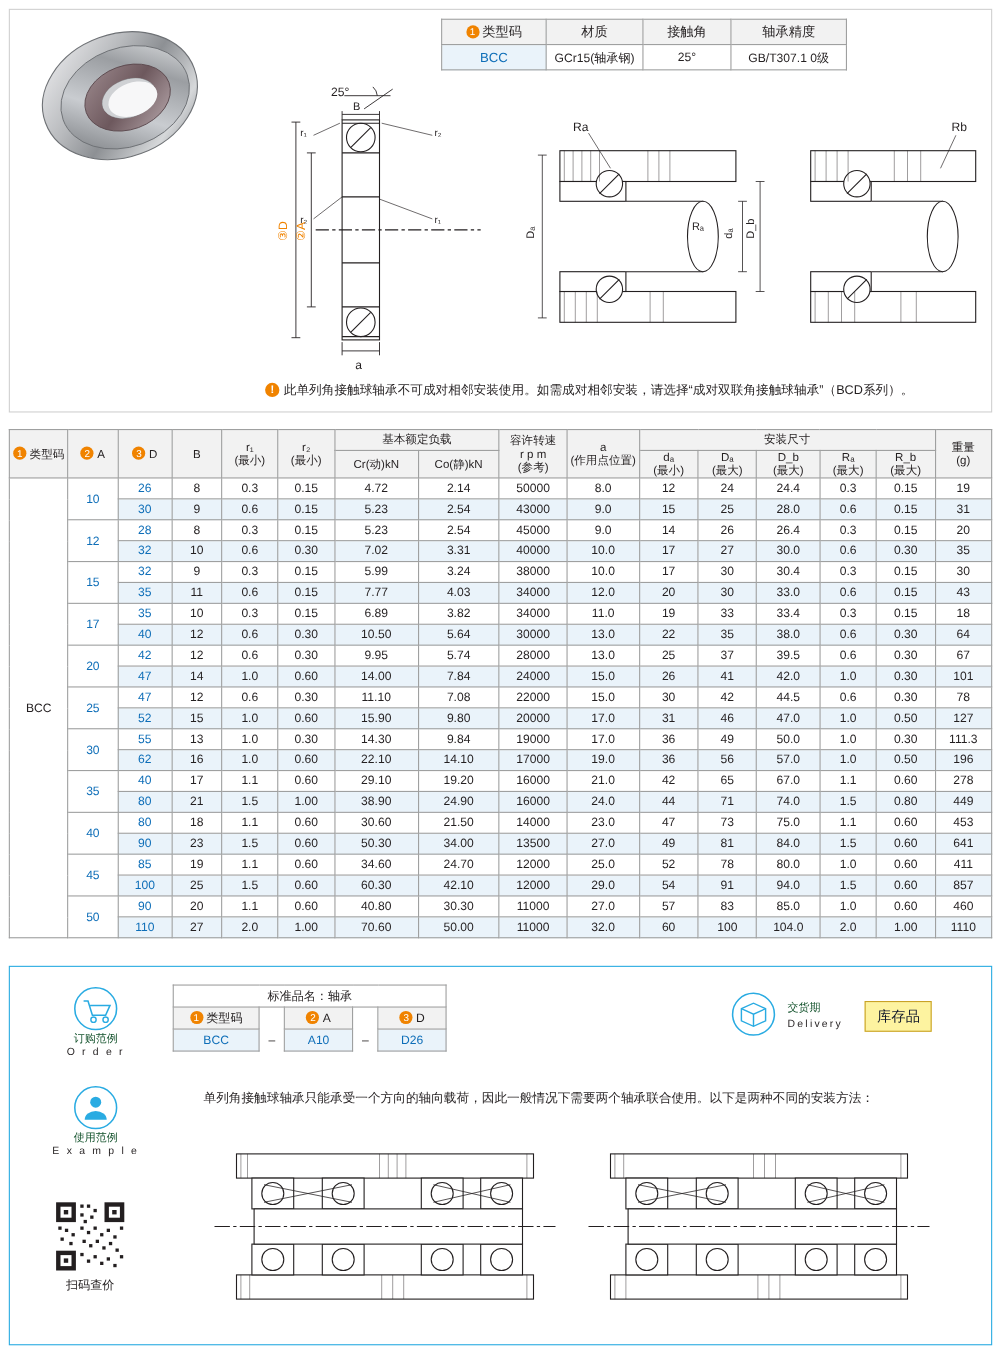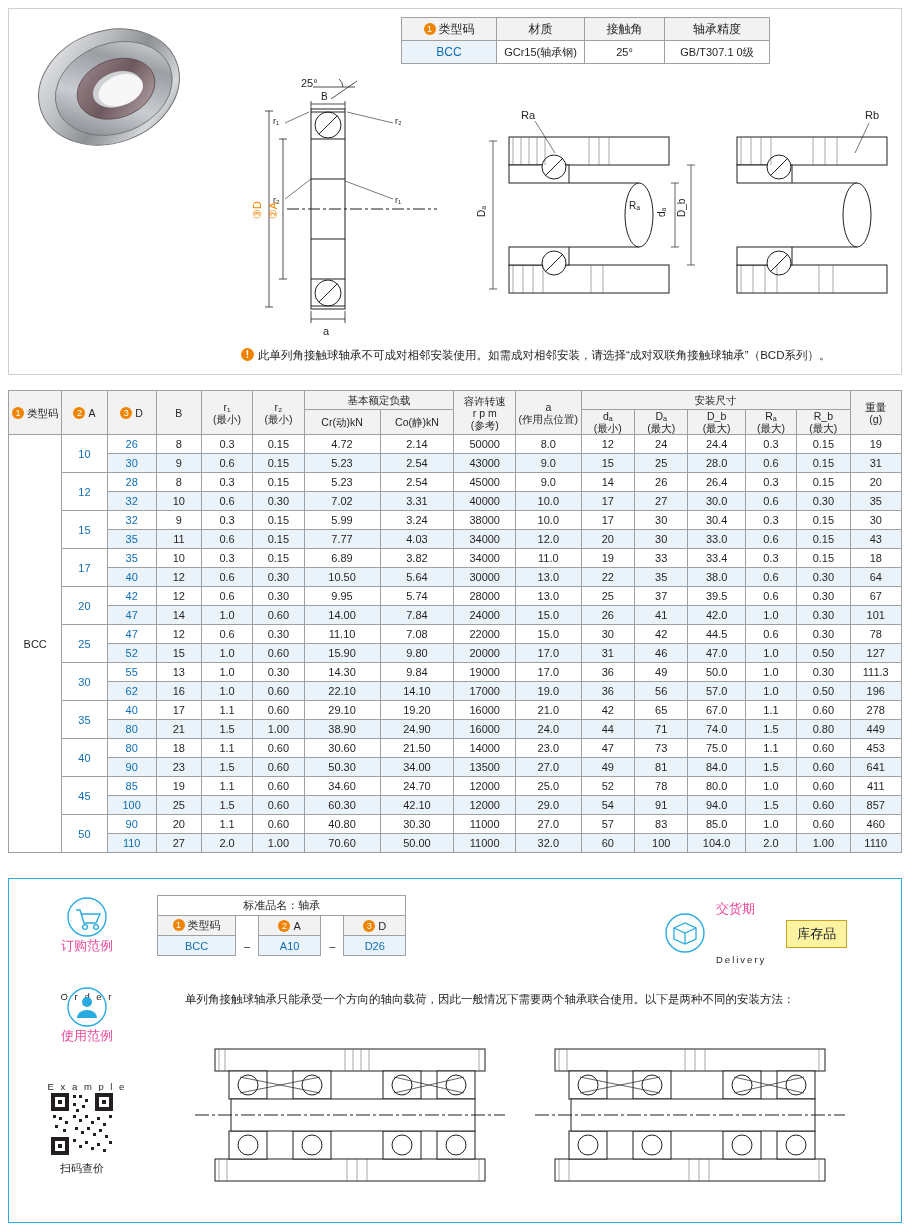--- a/index.html
+++ b/index.html
@@ -92,22 +92,22 @@
   td.typecode { font-size: 11px; color:#231f20; }
   td.aval { color:#0e6eb8; font-size:12px; }
 
   
   .bottom-section {
     position: absolute; left: 8px; top: 878px; width: 894px; height: 345px;
     border: 1px solid #29abe2; background: #fff;
   }
   .order-icon-wrap { position:absolute; left: 18px; top: 18px; width: 120px; text-align:center; }
   .example-icon-wrap { position:absolute; left: 18px; top: 108px; width: 120px; text-align:center; }
-  .icon-label-cn { font-size: 13px; color:#ec4899; }
-  .icon-label-en { font-size: 9.5px; color:#231f20; letter-spacing:2px;margin-top:36px; }
+  .icon-label-cn { font-size: 10px; color:#14532d; }
+  .icon-label-en { font-size: 9.5px; color:#231f20; letter-spacing:2px; }
   .icon-circle svg { display:block; margin: 0 auto; }
 
   .order-box { position:absolute; left: 148px; top: 16px; }
   table.order { border-collapse: collapse; }
   table.order td {
     border: 1px solid #9fa0a0; height: 20px; font-size: 11px;
     text-align:center; padding: 0 8px; background:#fff;
   }
   table.order td.hdr { background:#f2f2f2; }
   table.order td.val { color:#0e6eb8; background:#eaf3fa; }

